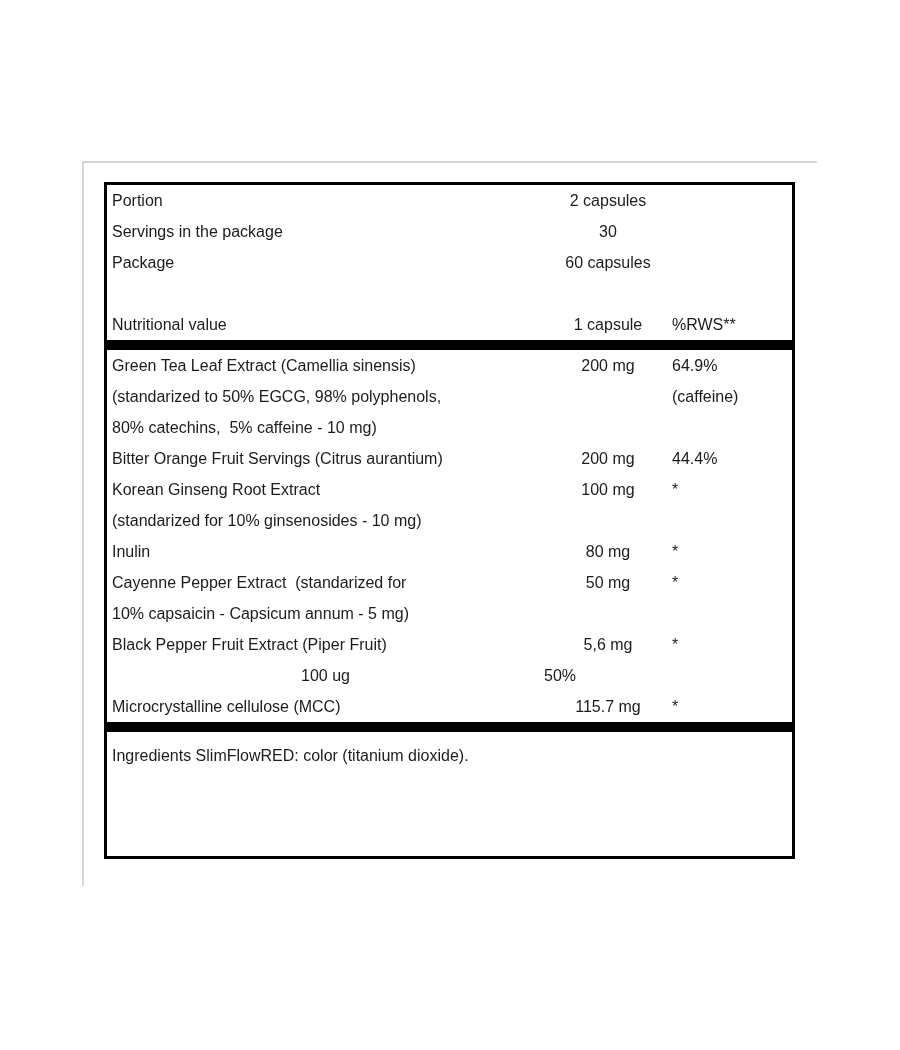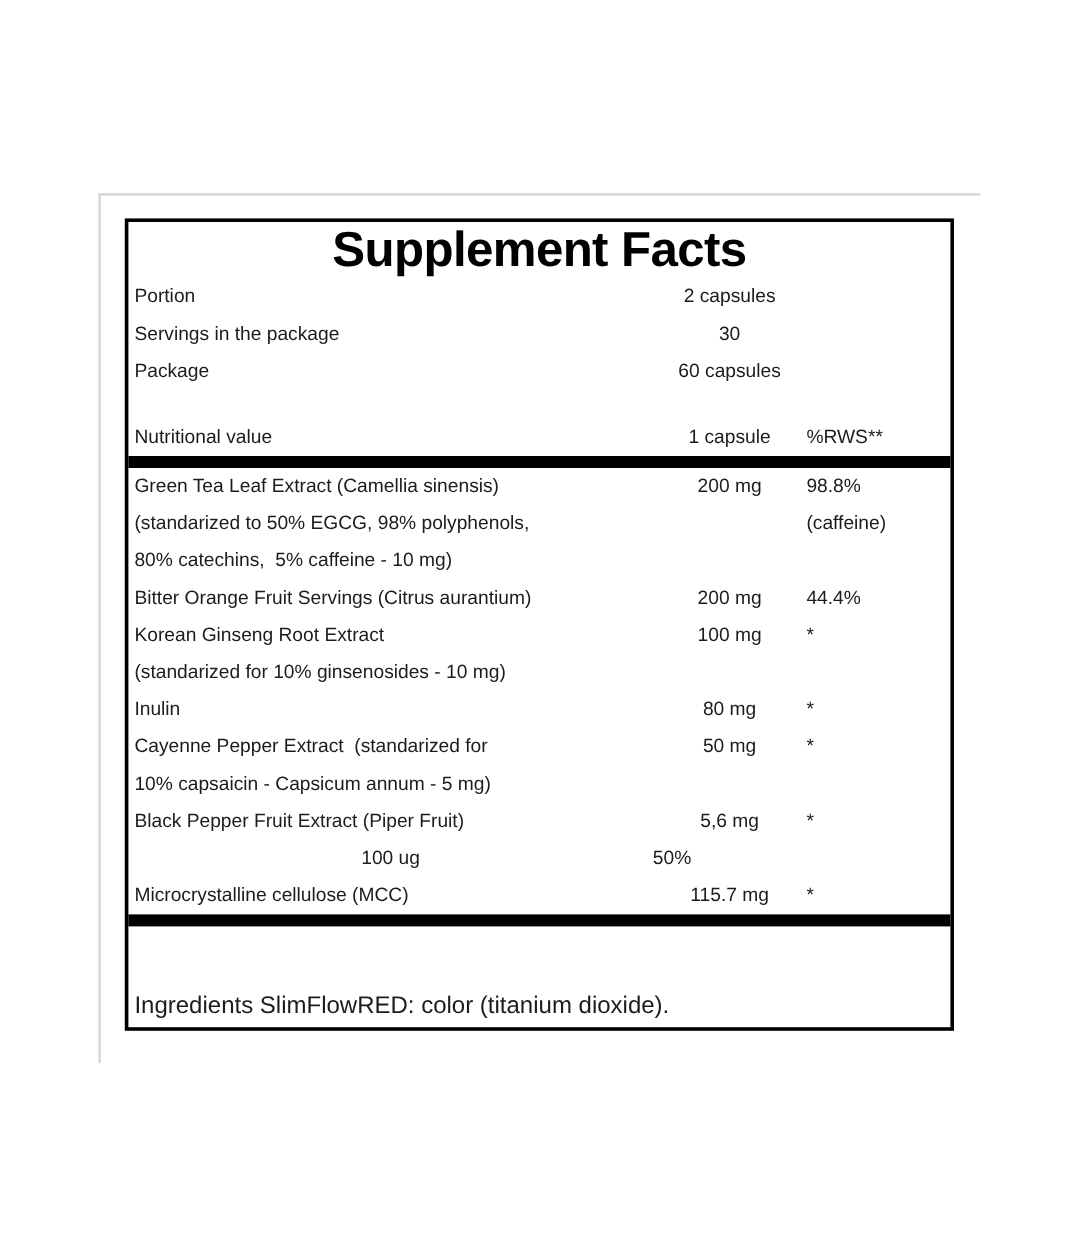--- a/index.html
+++ b/index.html
@@ -32,32 +32,31 @@
     height:31px;align-items:center;
     font-size:16px;line-height:31px;
   }
   .row .c-name{padding-left:5px;white-space:pre;overflow:visible;}
   .row .c-amt{text-align:center;white-space:pre;}
   .row .c-rws{white-space:pre;overflow:visible;}
   .spacer-row{height:31px;}
   .thick-bar{height:10px;background:#000;flex:none;}
   .footer-row{
     height:47px;display:flex;align-items:center;
-    font-size:20px;padding-left:5px;white-space:pre;margin-top:48px;
+    font-size:16px;padding-left:5px;white-space:pre;
   }
 </style>
 </head>
 <body>
 
 <div class="guide-h"></div>
 <div class="guide-v"></div>
 
 <div class="facts-box">
 
-  <div class="title">Supplement Facts</div>
 
   <div class="row">
     <span class="c-name">Portion</span>
     <span class="c-amt">2 capsules</span>
     <span class="c-rws"></span>
   </div>
   <div class="row">
     <span class="c-name">Servings in the package</span>
     <span class="c-amt">30</span>
     <span class="c-rws"></span>
@@ -74,21 +73,21 @@
     <span class="c-name">Nutritional value</span>
     <span class="c-amt">1 capsule</span>
     <span class="c-rws">%RWS**</span>
   </div>
 
   <div class="thick-bar"></div>
 
   <div class="row">
     <span class="c-name">Green Tea Leaf Extract (Camellia sinensis)</span>
     <span class="c-amt">200 mg</span>
-    <span class="c-rws">98.8%</span>
+    <span class="c-rws">64.9%</span>
   </div>
   <div class="row">
     <span class="c-name">(standarized to 50% EGCG, 98% polyphenols,</span>
     <span class="c-amt"></span>
     <span class="c-rws">(caffeine)</span>
   </div>
   <div class="row">
     <span class="c-name">80% catechins,  5% caffeine - 10 mg)</span>
     <span class="c-amt"></span>
     <span class="c-rws"></span>

